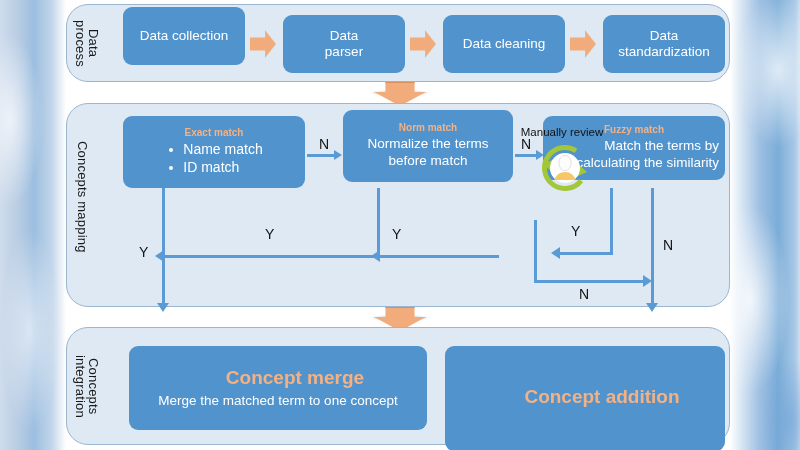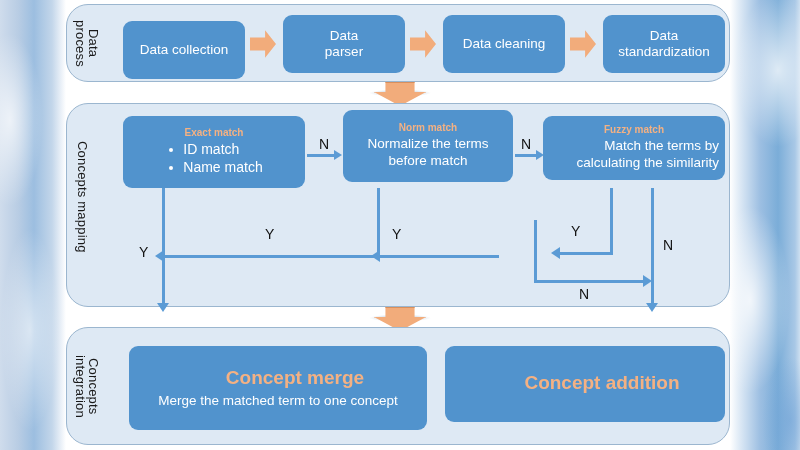--- a/index.html
+++ b/index.html
@@ -82,21 +82,21 @@
   .bbox.big { font-size:13.5px; }
   .bbox ul{ margin:0;padding:0;list-style:none;text-align:left;align-self:center;}
   .bbox li{ position:relative;padding-left:18px;line-height:1.32;font-size:14px;}
   .bbox li:before{
     content:"";position:absolute;left:4px;top:8px;width:4px;height:4px;
     border-radius:50%;background:#ffffff;
   }
   .bbox .body{ font-size:13.5px;line-height:1.28;}
 
   
-  #box-collection     { left:56px;  top:16px; width:122px; height:58px;}
+  #box-collection     { left:56px;  top:2px; width:122px; height:58px;}
   #box-parser         { left:216px; top:10px; width:122px; height:58px;}
   #box-cleaning       { left:376px; top:10px; width:122px; height:58px;}
   #box-standardization{ left:536px; top:10px; width:122px; height:58px;}
 
   
   .chev{
     position:absolute;width:26px;height:30px;top:24px;
     background:#f2ac7b;
     clip-path:polygon(0% 28%, 58% 28%, 58% 4%, 100% 50%, 58% 96%, 58% 72%, 0% 72%);
   }
@@ -142,21 +142,21 @@
   
   #review-wrap{position:absolute;left:435px;top:22px;width:120px;height:76px;}
   #review-caption{
     position:absolute;left:0;top:0;width:120px;text-align:center;
     font-size:11.5px;color:#111;
   }
   #review-icon{position:absolute;left:37px;top:16px;width:52px;height:52px;}
 
   
   #box-merge   { left:62px;  top:18px; width:298px; height:84px;}
-  #box-addition{ left:378px; top:18px; width:280px; height:76px;}
+  #box-addition{ left:378px; top:18px; width:280px; height:105px;}
 
   
   .funnel{
     position:absolute;width:52px;height:24px;
     background:#f2ac7b;
     border:1px solid #d98f5c;
     box-sizing:border-box;
     clip-path:polygon(22% 0%, 78% 0%, 78% 42%, 100% 42%, 50% 100%, 0% 42%, 22% 42%);
   }
   #funnel1{left:374px;top:82px;}
@@ -200,22 +200,22 @@
 
   <div class="funnel-shadow" id="fs1"></div>
   <div class="funnel" id="funnel1"></div>
 
   <div class="panel" id="panel-mapping">
     <div class="side-label" id="label-mapping">Concepts mapping</div>
 
     <div class="bbox" id="box-exact">
       <span class="hdr">Exact match</span>
       <ul>
+        <li>Name match</li>
         <li>ID match</li>
-        <li>Name match</li>
       </ul>
     </div>
 
     <span class="flag" id="n-label-1">N</span>
     <div class="hconn" id="conn1"></div>
 
     <div class="bbox" id="box-norm">
       <span class="hdr">Norm match</span>
       <span class="body">Normalize the terms before match</span>
     </div>
@@ -242,20 +242,31 @@
     <div class="hline arw-left" id="edge-fuzzy-left" style="left:492px;top:148px;width:53px;"></div>
     <span class="flag" style="left:504px;top:119px;">Y</span>
 
     <div class="vline arw-down" id="edge-fuzzy-no" style="left:584px;top:84px;height:116px;"></div>
     <span class="flag" style="left:596px;top:133px;">N</span>
 
     <div class="vline" id="edge-review-no-v" style="left:467px;top:116px;height:62px;"></div>
     <div class="hline arw-right" id="edge-review-no-h" style="left:467px;top:176px;width:110px;"></div>
     <span class="flag" style="left:512px;top:182px;">N</span>
 
+    <div id="review-wrap">
+      <div id="review-caption">Manually review</div>
+      <svg id="review-icon" viewBox="0 0 52 52">
+        <circle cx="26" cy="26" r="20.5" fill="none" stroke="#a4c639" stroke-width="5" stroke-dasharray="94 34" transform="rotate(38 26 26)"></circle>
+        <polygon points="4,22 15,17 13,30" fill="#a4c639"></polygon>
+        <polygon points="48,30 37,35 39,22" fill="#a4c639"></polygon>
+        <circle cx="26" cy="26" r="15" fill="#ffffff"></circle>
+        <ellipse cx="26" cy="21" rx="6.2" ry="7.6" fill="#fdfdfd" stroke="#d8d8d8" stroke-width="0.8"></ellipse>
+        <path d="M15.5 38 q2.5 -8 10.5 -8 q8 0 10.5 8 z" fill="#f6c667"></path>
+      </svg>
+    </div>
   </div>
 
   <div class="funnel-shadow" id="fs2"></div>
   <div class="funnel" id="funnel2"></div>
 
   <div class="panel" id="panel-integration">
     <div class="side-label" id="label-integration">Concepts
 integration</div>
 
     <div class="bbox big" id="box-merge">

